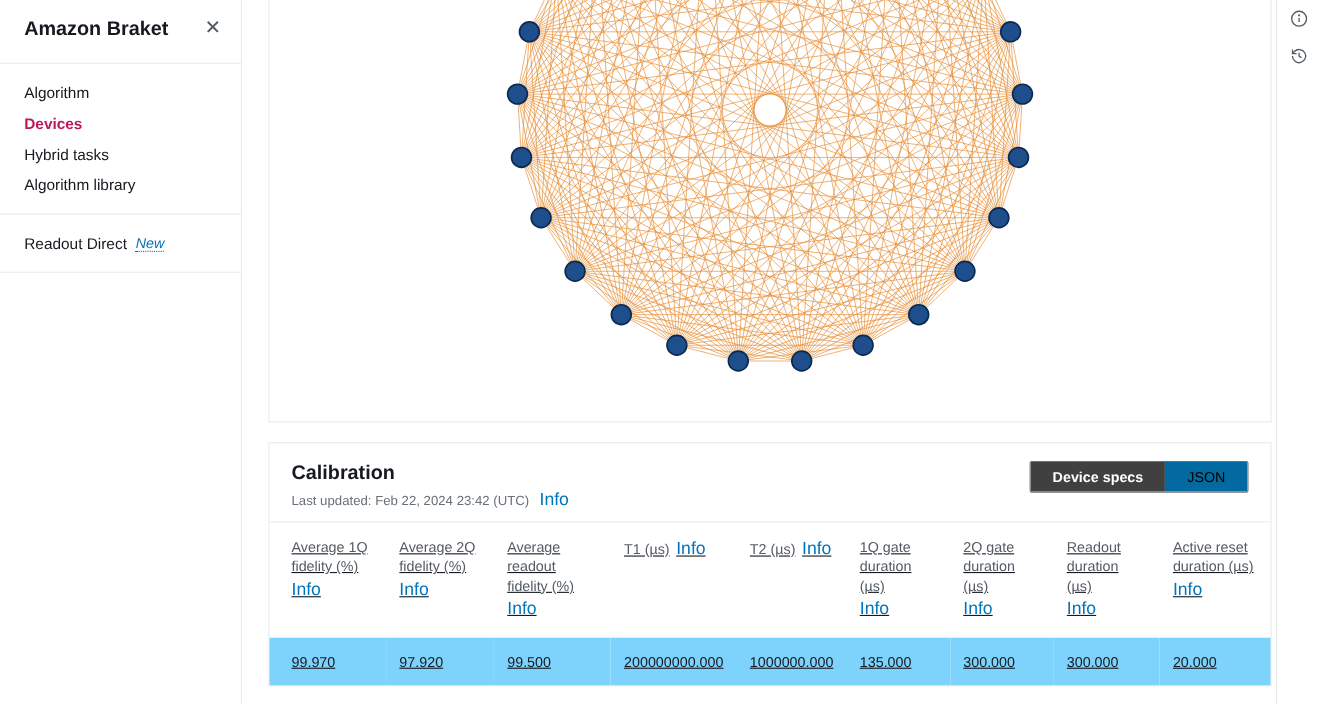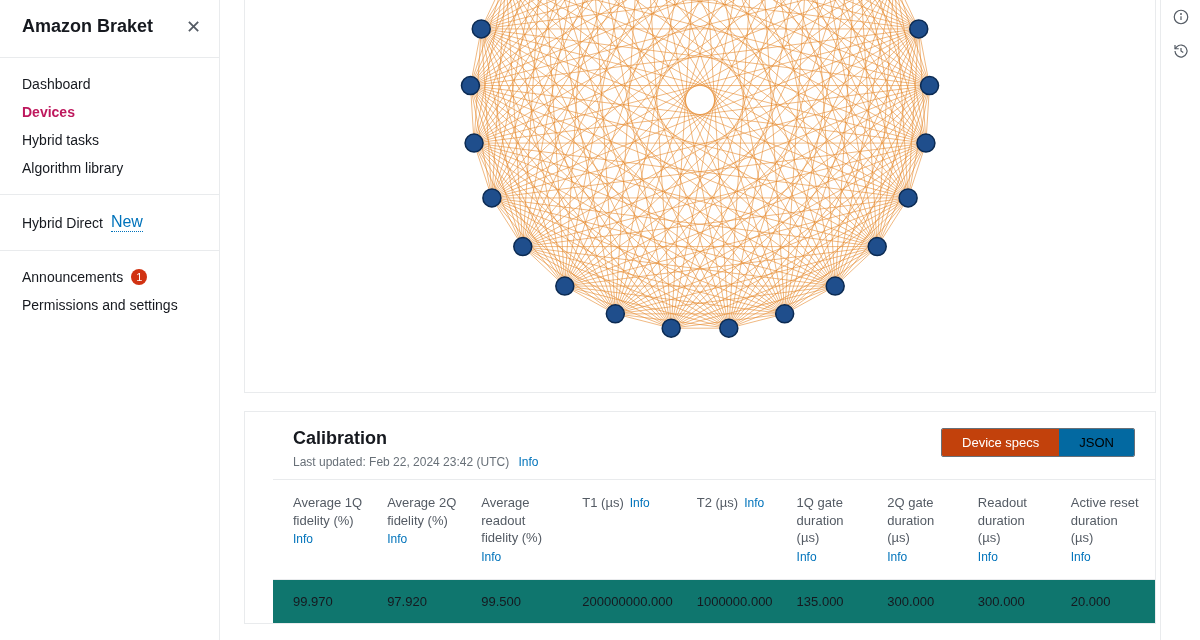--- a/index.html
+++ b/index.html
@@ -1,89 +1,80 @@
 <!DOCTYPE html>
 <html><head>
 <meta charset="utf-8">
 <style>
   * { box-sizing: border-box; margin: 0; padding: 0; }
   body { font-family: "Amazon Ember", "Helvetica Neue", Arial, sans-serif; font-size: 14px; color: #16191f; background: #fff; width: 1200px; height: 640px; overflow: hidden; }
   .app { display: flex; height: 100%; }
   .sidebar { width: 220px; border-right: 1px solid #e9ebed; padding: 16px 0 0 0; flex-shrink: 0; }
-  .sidebar-header { display: flex; align-items: center; justify-content: space-between; padding: 0 18px 12px 22px; }
+  .sidebar-header { display: flex; justify-content: space-between; padding: 0 18px 12px 22px; }
   .sidebar-title { font-size: 18px; font-weight: 700; }
   .close-icon { font-size: 18px; color: #545b64; cursor: pointer; line-height: 1; }
   .sidebar hr { border: none; border-top: 1px solid #e9ebed; margin: 8px 0; }
   .nav-list { list-style: none; padding: 4px 0; }
   .nav-item { padding: 6px 22px; font-size: 14px; color: #16191f; cursor: pointer; display: flex; align-items: center; gap: 8px; }
   .nav-item.active { color: #be185d; font-weight: 700; }
-  .new-badge { font-size: 16px; color: #0073bb; border-bottom: 1px dotted #0073bb; }
+  .new-badge { font-size: 13px; color: #0073bb; border-bottom: 1px dotted #0073bb; font-style: italic; }
   .count-badge { background: #d13212; color: #fff; font-size: 11px; min-width: 16px; height: 16px; border-radius: 8px; display: inline-flex; align-items: center; justify-content: center; padding: 0 4px; }
   .main { flex: 1; padding: 0 4px 16px 24px; overflow: hidden; display: flex; flex-direction: column; }
   .graph-panel { background: #fff; border: 1px solid #e9ebed; height: 400px; position: relative; overflow: hidden; border-top: none;}
   .graph-svg { position: absolute; left: 50%; top: -200px; transform: translateX(-50%); }
-  .calibration { border: 1px solid #e9ebed; margin-top: 18px; background: #fff; padding-left: 28px; }
+  .calibration { border: 1px solid #e9ebed; margin-top: 18px; background: #fff; }
   .cal-header { display: flex; justify-content: space-between; align-items: flex-start; padding: 16px 20px 10px 20px; }
   .cal-title { font-size: 18px; font-weight: 700; }
   .cal-sub { font-size: 12px; color: #687078; margin-top: 6px; }
   .toggle-group { display: flex; border: 1px solid #687078; border-radius: 2px; overflow: hidden; }
   .toggle-btn { padding: 6px 20px; font-size: 13px; background: #0369a1; cursor: pointer; border: none;}
-  .toggle-btn.active { background: #c2410c; color: #fff; font-weight: 400; }
-  .info-link { color: #0073bb; font-size: 12px; margin-left: 6px; cursor: pointer; }
-  .cal-table { width: 100%; border-collapse: collapse; font-size: 13px; }
+  .toggle-btn.active { background: #404040; color: #fff; font-weight: 700; }
+  .info-link { color: #0073bb; font-size: 16px; margin-left: 6px; cursor: pointer; }
+  .cal-table { width: 100%; border-collapse: collapse; font-size: 13px; text-decoration: underline; }
   .cal-table th { text-align: left; font-weight: 400; color: #545b64; padding: 14px 12px; border-top: 1px solid #e9ebed; vertical-align: top; line-height: 1.35;}
   .cal-table th:first-child, .cal-table td:first-child { padding-left: 20px; }
-  .cal-table td { padding: 14px 12px; border-top: 1px solid #e9ebed; background: #0f766e; }
+  .cal-table td { padding: 14px 12px; border-top: 1px solid #e9ebed; background: #7dd3fc; }
   th .info-link { display: block; margin-left: 0; margin-top: 2px; }
   th.inline-info .info-link { display: inline; margin-left: 6px; }
   .right-rail { width: 40px; border-left: 1px solid #e9ebed; display: flex; flex-direction: column; align-items: center; padding-top: 8px; gap: 16px; flex-shrink: 0; }
   .rail-icon { width: 18px; height: 18px; color: #545b64; cursor: pointer; display: flex; align-items: center; justify-content: center; }
   .rail-icon svg { width: 18px; height: 18px; stroke: #545b64; fill: none; stroke-width: 1.6; }
 </style>
 </head>
 <body>
 
 <div class="app">
   <aside class="sidebar">
     <div class="sidebar-header">
       <div class="sidebar-title">Amazon Braket</div>
       <div class="close-icon">✕</div>
     </div>
     <hr>
     <ul class="nav-list">
       <li class="nav-item">
-          <span>Dashboard</span>
+          <span>Algorithm</span>
         </li>
       <li class="nav-item active">
           <span>Devices</span>
         </li>
       <li class="nav-item">
           <span>Hybrid tasks</span>
         </li>
       <li class="nav-item">
           <span>Algorithm library</span>
         </li>
     </ul>
     <hr>
     <ul class="nav-list">
       <li class="nav-item">
-        <span>Hybrid Direct</span>
+        <span>Readout Direct</span>
         <span class="new-badge">New</span>
       </li>
     </ul>
     <hr>
-    <ul class="nav-list">
-      <li class="nav-item">
-        <span>Announcements</span>
-        <span class="count-badge">1</span>
-      </li>
-      <li class="nav-item">
-          <span>Permissions and settings</span>
-        </li>
-    </ul>
   </aside>
 
   <main class="main">
     <div class="graph-panel">
       <svg id="graph" class="graph-svg" width="600" height="600" viewBox="0 0 600 600">
           <g stroke="#e68a2e" stroke-width="0.8" stroke-opacity="0.75">
             <line x1="300" y1="70" x2="357.1986740479166" y2="77.22587294041486"></line>
             <line x1="300" y1="70" x2="410.80334504339453" y2="98.44946358991137"></line>
             <line x1="300" y1="70" x2="457.44583436359835" y2="132.33721569307534"></line>
             <line x1="300" y1="70" x2="494.19542286546346" y2="176.7598371548308"></line>

